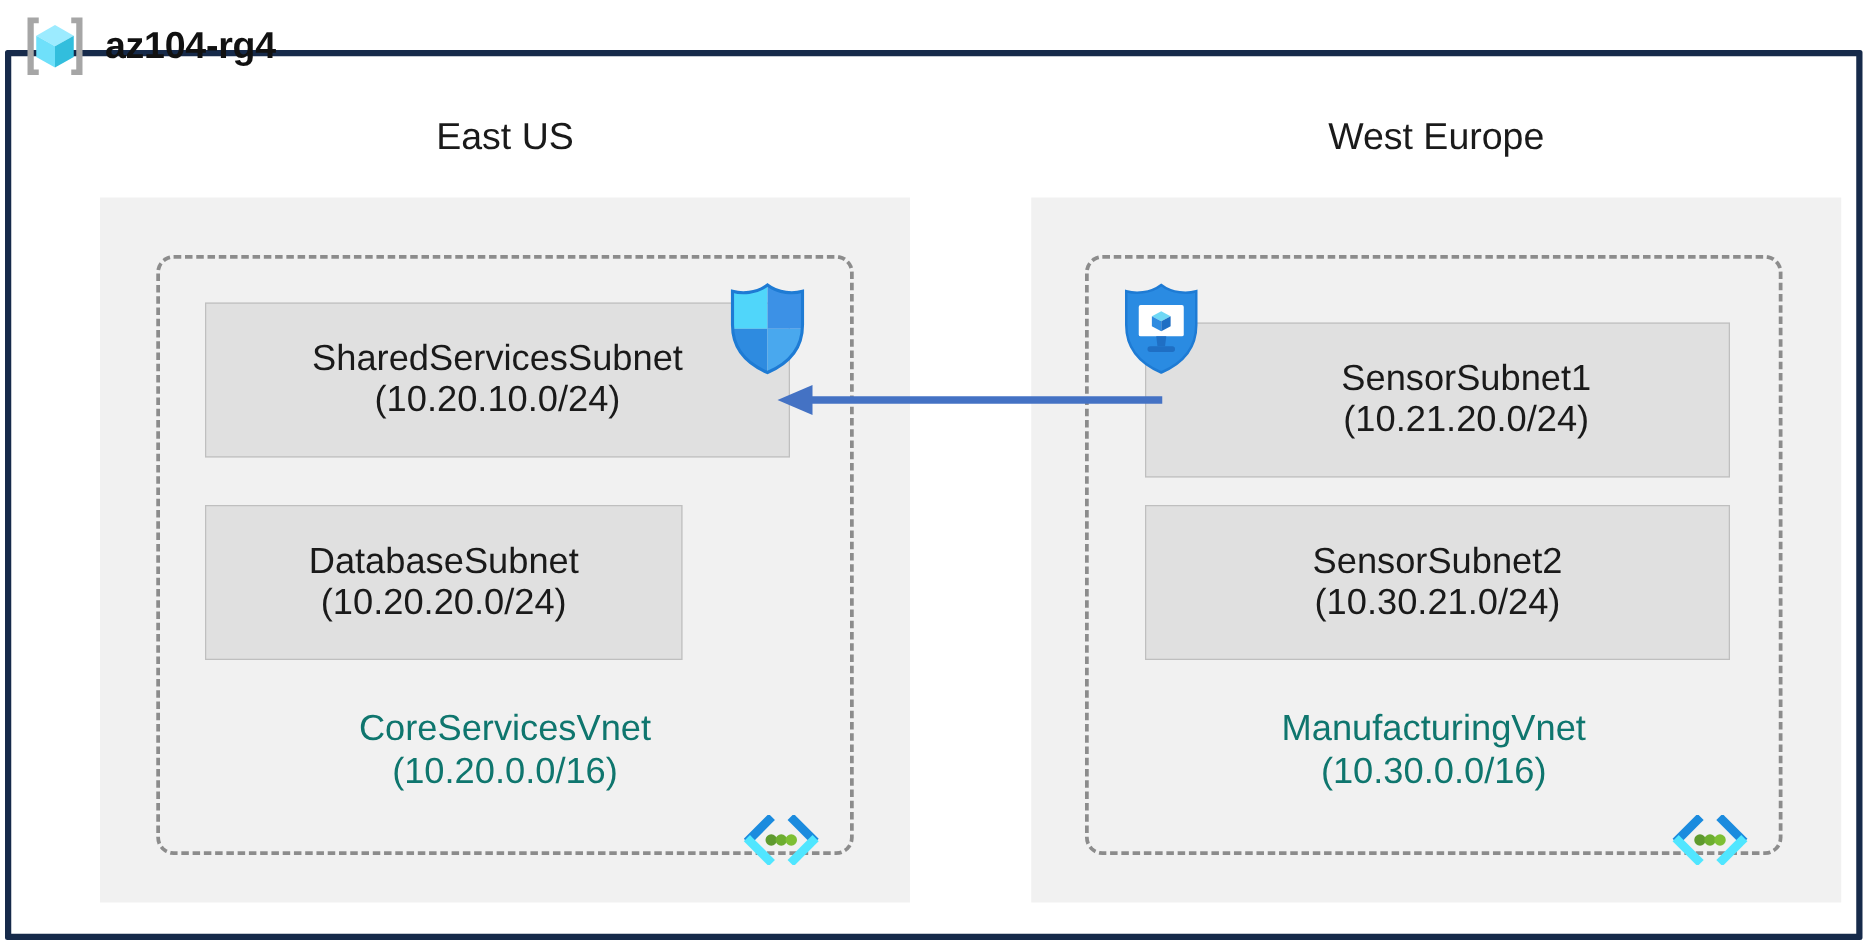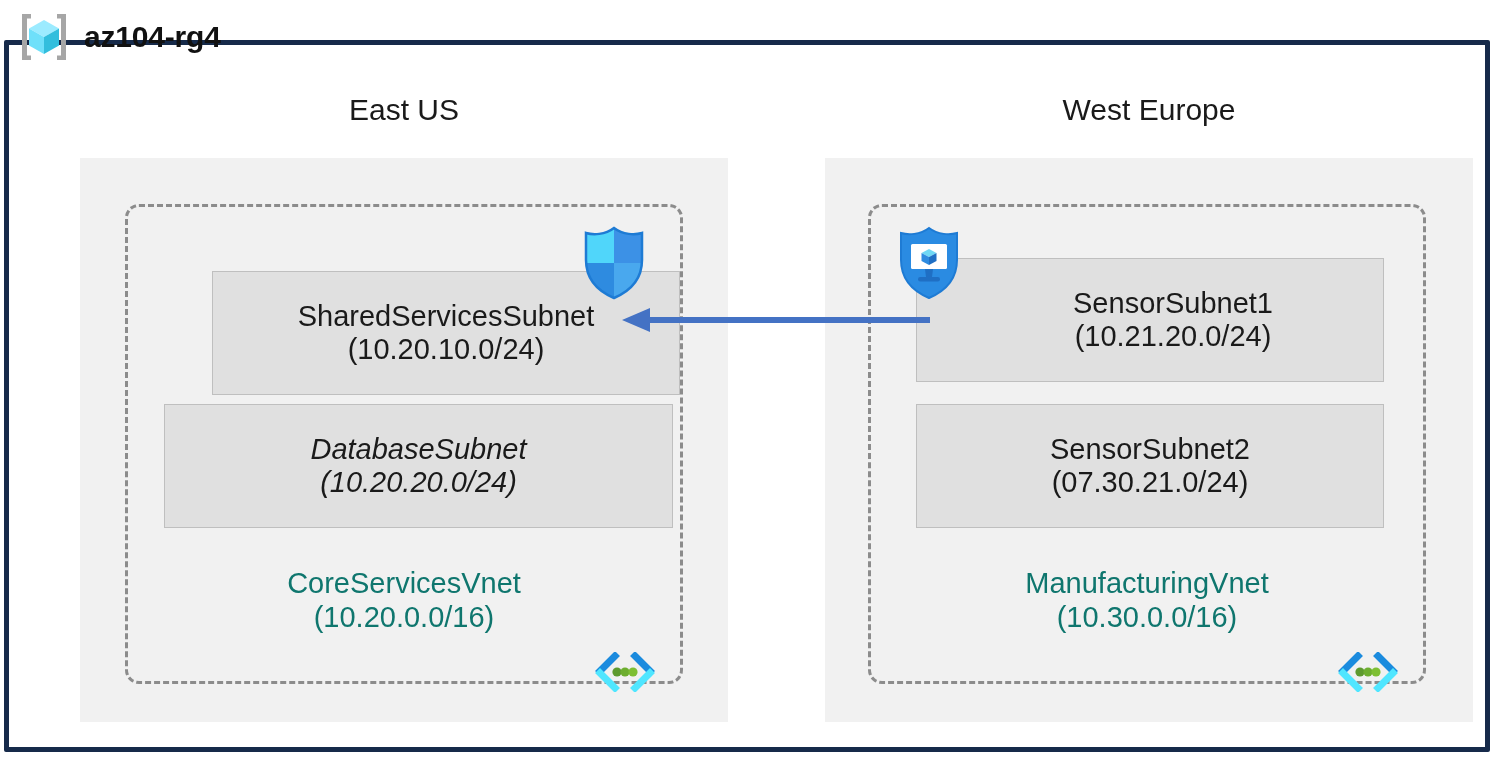--- a/index.html
+++ b/index.html
@@ -114,22 +114,22 @@
     align-items: center;
     justify-content: center;
     line-height: 1.14;
   }
   .subnet .sn-name,
   .subnet .sn-cidr {
     font-size: 29px;
     color: #1a1a1a;
     white-space: nowrap;
   }
-  .subnet.l1 { left: 164px; top: 271px; width: 468px; margin-left: 48px; }
-  .subnet.l2 { left: 164px; top: 404px; width: 509px; font-style: italic; }
+  .subnet.l1 { left: 164px; top: 242px; width: 468px; }
+  .subnet.l2 { left: 164px; top: 404px; width: 382px; }
   .subnet.r1 { left: 916px; top: 258px; width: 468px; padding-left: 46px; }
   .subnet.r2 { left: 916px; top: 404px; width: 468px; }
 
   
   .vnet-caption {
     position: absolute;
     text-align: center;
     font-size: 29px;
     color: #0f766e;
     line-height: 1.18;
@@ -237,21 +237,21 @@
 
   <div class="vnet right"></div>
 
   <div class="subnet r1">
     <span class="sn-name">SensorSubnet1</span>
     <span class="sn-cidr">(10.21.20.0/24)</span>
   </div>
 
   <div class="subnet r2">
     <span class="sn-name">SensorSubnet2</span>
-    <span class="sn-cidr">(07.30.21.0/24)</span>
+    <span class="sn-cidr">(10.30.21.0/24)</span>
   </div>
 
   <div class="vnet-caption right">
     <div>ManufacturingVnet</div>
     <div>(10.30.0.0/16)</div>
   </div>
 
   <span class="icon-abs shield-bst">
     <svg viewBox="0 0 62 74" xmlns="http://www.w3.org/2000/svg">
       <path d="M31 2 C22 9 10 9 3 7 L3 34 C3 55 17 66 31 72 C45 66 59 55 59 34 L59 7 C52 9 40 9 31 2 Z" fill="#2A8BE2"></path>

